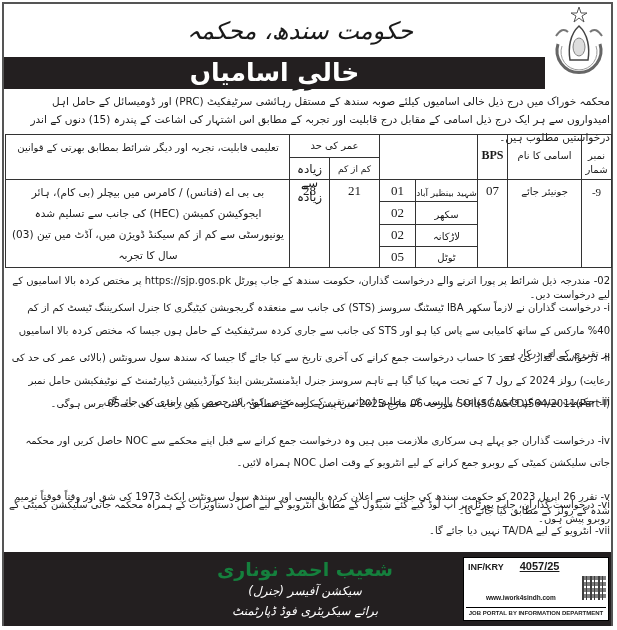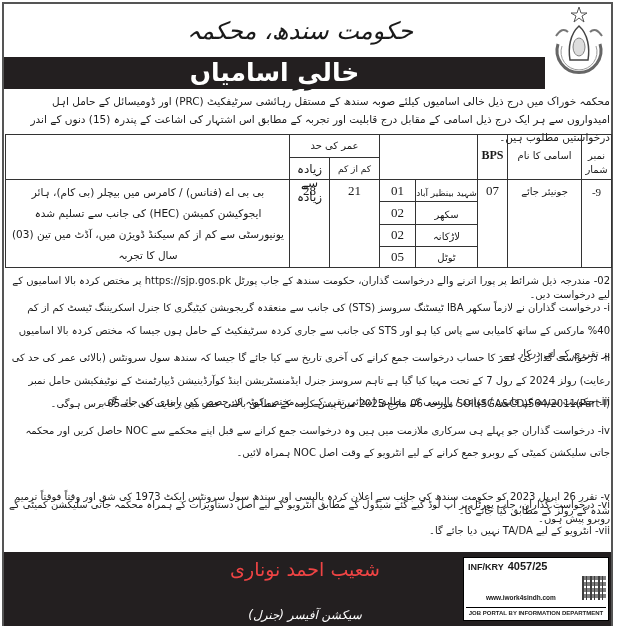--- a/index.html
+++ b/index.html
@@ -19,25 +19,25 @@
   
   .tbl { left:5px; top:134px; width:607px; height:132px; border-top:1px solid #333; border-bottom:1px solid #333; }
   .vline { width:1px; background:#333; }
   .cell { font-size:10px; text-align:center; line-height:14px; }
   .num { font-family:"Liberation Serif", serif; font-size:13px; }
   .qual { font-size:10.5px; line-height:21px; text-align:right; }
 
   .notes { left:8px; width:602px; font-size:10px; text-align:right; line-height:14px; }
 
   .sig-band { left:4px; top:552px; width:607px; height:74px; background:#231f20; }
-  .sig-name { left:180px; top:556px; width:250px; text-align:center; color:#ef4444; font-size:19px; font-weight:normal; line-height:26px; }
-  .sig-sub { left:180px; width:250px; text-align:center; color:#fff; font-size:12px; line-height:20px; font-style:italic;margin-top:24px; }
+  .sig-name { left:180px; top:556px; width:250px; text-align:center; color:#15803d; font-size:19px; font-weight:bold; line-height:26px; }
+  .sig-sub { left:180px; width:250px; text-align:center; color:#fff; font-size:12px; line-height:20px; font-style:italic; }
   .iwork { left:463px; top:557px; width:146px; height:64px; background:#fff; border:1px solid #000; box-sizing:border-box; }
   .inf { left:4px; top:2px; font-family:"Liberation Sans", sans-serif; font-size:9px; font-weight:bold; }
-  .inf-num { font-size:11px; margin-left:4px; }
+  .inf-num { font-size:11px; text-decoration:underline; margin-left:16px; }
   .brand { left:4px; top:16px; font-family:"Liberation Sans", sans-serif; font-weight:bold; font-size:14.5px; letter-spacing:-0.3px; }
   .site { left:22px; top:36px; font-family:"Liberation Sans", sans-serif; font-size:6.5px; font-weight:bold; }
   .portal { left:2px; top:49px; width:140px; text-align:center; font-family:"Liberation Sans", sans-serif; font-size:6px; font-weight:bold; border-top:1px solid #000; padding-top:2px; }
   .qr { left:118px; top:18px; width:24px; height:24px;
         background:
           linear-gradient(90deg,#000 25%,transparent 25% 50%,#000 50% 62%,transparent 62%) 0 0/8px 8px,
           linear-gradient(0deg,#fff 30%,transparent 30%) 0 0/6px 6px,
           #555; opacity:.75; }
 </style>
 </head>
@@ -77,20 +77,21 @@
   <div class="abs hline" style="left:374px;top:66px;width:98px;"></div>
   <div class="abs hline" style="left:374px;top:89px;width:98px;"></div>
   <div class="abs hline" style="left:374px;top:111px;width:98px;"></div>
 
   <div class="abs cell rtl" style="left:577px;top:14px;width:29px;">نمبر شمار</div>
   <div class="abs cell rtl" style="left:503px;top:14px;width:73px;">اسامی کا نام</div>
   <div class="abs cell num" style="left:473px;top:13px;width:29px;font-weight:bold;font-size:12px;">BPS</div>
   <div class="abs cell rtl" style="left:285px;top:4px;width:89px;">عمر کی حد</div>
   <div class="abs cell rtl" style="left:325px;top:27px;width:49px;font-size:9px;">کم از کم</div>
   <div class="abs cell rtl" style="left:285px;top:27px;width:39px;font-size:12px;">زیادہ سے زیادہ</div>
+  <div class="abs cell rtl" style="left:4px;top:6px;width:278px;">تعلیمی قابلیت، تجربہ اور دیگر شرائط بمطابق بھرتی کے قوانین</div>
 
   <div class="abs cell num" style="left:577px;top:50px;width:29px;font-size:11px;">-9</div>
   <div class="abs cell rtl" style="left:503px;top:50px;width:73px;">جونیئر جائے</div>
   <div class="abs cell num" style="left:473px;top:49px;width:29px;">07</div>
 
   <div class="abs cell rtl" style="left:411px;top:51px;width:61px;font-size:9px;">شہید بینظیر آباد</div>
   <div class="abs cell num" style="left:375px;top:49px;width:35px;">01</div>
   <div class="abs cell rtl" style="left:411px;top:73px;width:61px;text-align:center;">سکھر</div>
   <div class="abs cell num" style="left:375px;top:71px;width:35px;">02</div>
   <div class="abs cell rtl" style="left:411px;top:95px;width:61px;">لاڑکانہ</div>
@@ -100,21 +101,21 @@
 
   <div class="abs cell num" style="left:325px;top:49px;width:49px;">21</div>
   <div class="abs cell num" style="left:285px;top:49px;width:39px;">28</div>
   <div class="abs qual rtl" style="left:6px;top:47px;width:274px;text-align:center;">بی بی اے (فنانس) / کامرس میں بیچلر (بی کام)، ہائر ایجوکیشن کمیشن (HEC) کی جانب سے تسلیم شدہ یونیورسٹی سے کم از کم سیکنڈ ڈویژن میں، آڈٹ میں تین (03) سال کا تجربہ</div>
 </div>
 
 <div class="abs notes rtl" style="top:274px;">02- مندرجہ ذیل شرائط پر پورا اترنے والے درخواست گذاران، حکومت سندھ کے جاب پورٹل https://sjp.gos.pk پر مختص کردہ بالا اسامیوں کے لیے درخواست دیں۔</div>
 <div class="abs notes rtl" style="top:296px;line-height:23px;">i- درخواست گذاران نے لازماً سکھر IBA ٹیسٹنگ سروسز (STS) کی جانب سے منعقدہ گریجویشن کیٹیگری کا جنرل اسکریننگ ٹیسٹ کم از کم 40% مارکس کے ساتھ کامیابی سے پاس کیا ہو اور STS کی جانب سے جاری کردہ سرٹیفکیٹ کے حامل ہوں جیسا کہ مختص کردہ بالا اسامیوں پر تقرری کے لیے درکار ہے۔</div>
 <div class="abs notes rtl" style="top:346px;line-height:23px;">ii- درخواست گذار کی عمر کا حساب درخواست جمع کرانے کی آخری تاریخ سے کیا جائے گا جیسا کہ سندھ سول سرونٹس (بالائی عمر کی حد کی رعایت) رولز 2024 کے رول 7 کے تحت مہیا کیا گیا ہے تاہم سروسز جنرل ایڈمنسٹریشن اینڈ کوآرڈینیشن ڈیپارٹمنٹ کے نوٹیفکیشن حامل نمبر SOII(SGA&amp;CD)564/2011(Part-I) مورخہ 06 مارچ 2025 میں پیش کردہ کے مطابق بالائی عمر میں رعایت کی حد 05 برس ہوگی۔</div>
 <div class="abs notes rtl" style="top:395px;">iii- حکومت سندھ کے قانون / قواعد / پالیسی کے مطابق ابتدائی تقرر کے لیے مختص کوٹہ کے حصص کی پابندی کی جائے گی۔</div>
-<div class="abs notes rtl" style="top:420px;line-height:22px;">iv- درخواست گذاران جو پہلے ہی سرکاری ملازمت میں ہیں وہ درخواست جمع کرانے سے قبل اپنے محکمے سے NOC حاصل کریں اور محکمہ جاتی سلیکشن کمیٹی کے روبرو جمع کرانے کے لیے انٹرویو کے وقت اصل NOC ہمراہ لائیں۔</div>
+<div class="abs notes rtl" style="top:430px;line-height:22px;">iv- درخواست گذاران جو پہلے ہی سرکاری ملازمت میں ہیں وہ درخواست جمع کرانے سے قبل اپنے محکمے سے NOC حاصل کریں اور محکمہ جاتی سلیکشن کمیٹی کے روبرو جمع کرانے کے لیے انٹرویو کے وقت اصل NOC ہمراہ لائیں۔</div>
 <div class="abs notes rtl" style="top:490px;">v- تقرر 26 اپریل 2023 کو حکومت سندھ کی جانب سے اعلان کردہ پالیسی اور سندھ سول سرونٹس ایکٹ 1973 کی شق اور وقتاً فوقتاً ترمیم شدہ کے رولز کے مطابق کیا جائے گا۔</div>
 <div class="abs notes rtl" style="top:498px;">vi- درخواست گذاران، جاب پورٹل پر اپ لوڈ کیے گئے شیڈول کے مطابق انٹرویو کے لیے اصل دستاویزات کے ہمراہ محکمہ جاتی سلیکشن کمیٹی کے روبرو پیش ہوں۔</div>
 <div class="abs notes rtl" style="top:524px;">vii- انٹرویو کے لیے TA/DA نہیں دیا جائے گا۔</div>
 
 <div class="abs sig-band"></div>
 <div class="abs sig-name rtl">شعیب احمد نوناری</div>
 <div class="abs sig-sub rtl" style="top:581px;">سیکشن آفیسر (جنرل)</div>
 <div class="abs sig-sub rtl" style="top:601px;">برائے سیکریٹری فوڈ ڈپارٹمنٹ</div>
 
 <div class="abs iwork">

